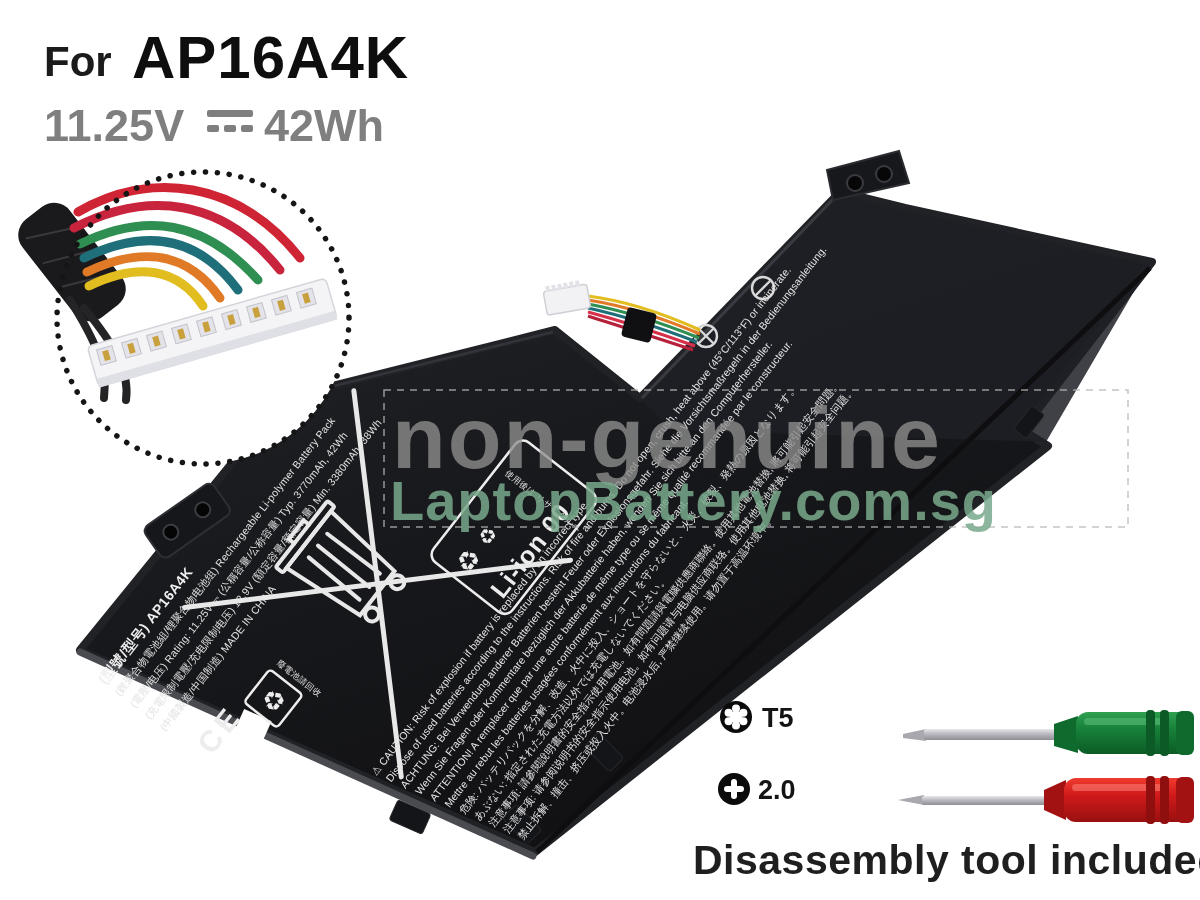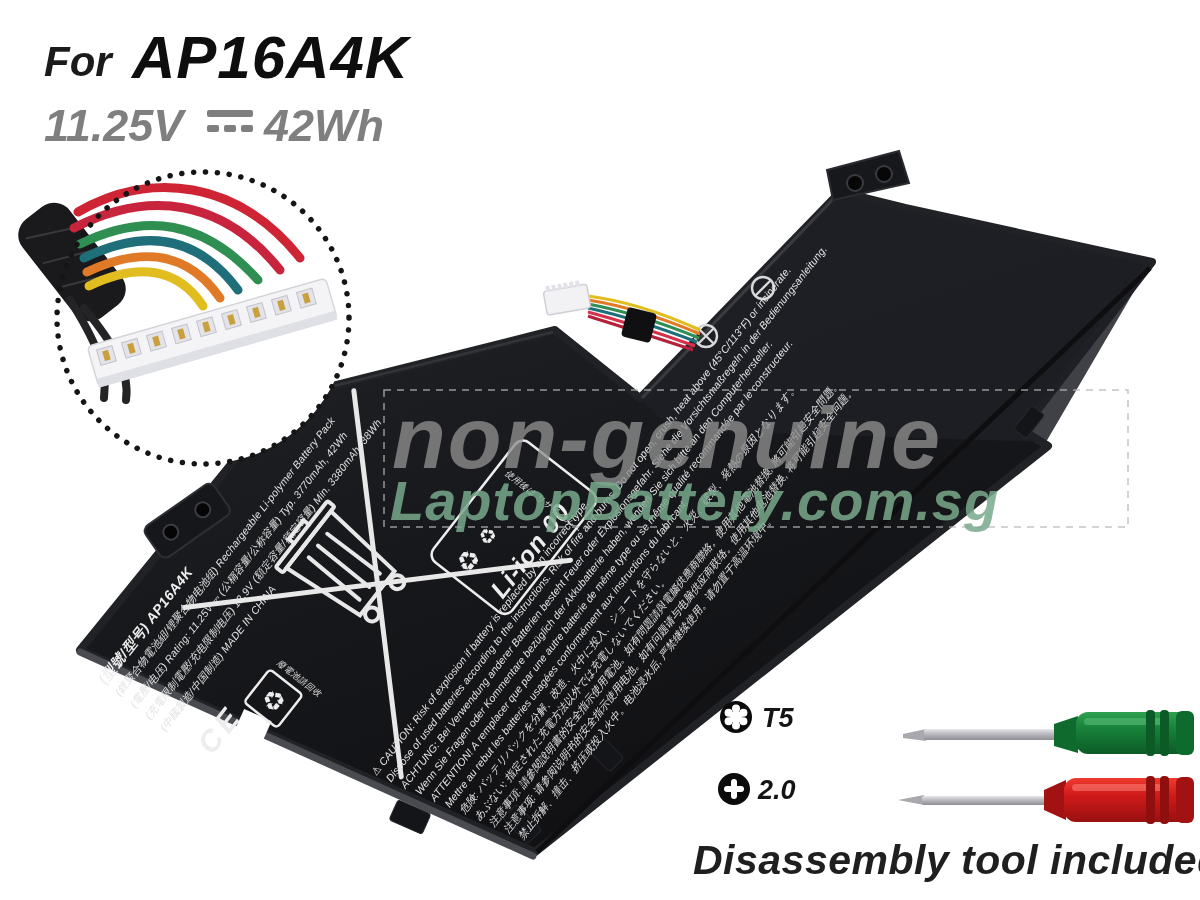--- a/index.html
+++ b/index.html
@@ -1,17 +1,17 @@
 <!DOCTYPE html>
 <html><head>
 <meta charset="utf-8">
 <style>
   html,body{margin:0;padding:0;background:#ffffff;}
   .stage{position:relative;width:1200px;height:900px;background:#fff;overflow:hidden;
-         font-family:"Liberation Sans","DejaVu Sans",sans-serif;font-style:italic;}
+         font-family:"Liberation Sans","DejaVu Sans",sans-serif;}
   svg text{font-family:"Liberation Sans","DejaVu Sans",sans-serif;}
   .hdr-for{font-size:42px;font-weight:600;fill:#1b1b1b;}
   .hdr-model{font-size:60px;font-weight:800;fill:#0e0e0e;letter-spacing:1px;}
   .hdr-spec{font-size:45px;font-weight:700;fill:#7f7f7f;}
   .wm1{font-size:88px;font-weight:700;fill:#8f8f8f;opacity:.78;letter-spacing:2px;}
   .wm2{font-size:56px;font-weight:700;fill:#79a98c;opacity:.85;letter-spacing:1px;}
   .lbl{fill:#e2e2e2;font-size:10.5px;letter-spacing:.2px;}
   .lbl-b{fill:#efefef;font-size:14px;font-weight:700;letter-spacing:.5px;}
   .caution{fill:#e6e6e6;font-size:10.5px;letter-spacing:.1px;}
   .ce{fill:#ededed;font-size:30px;font-weight:600;letter-spacing:5px;}

